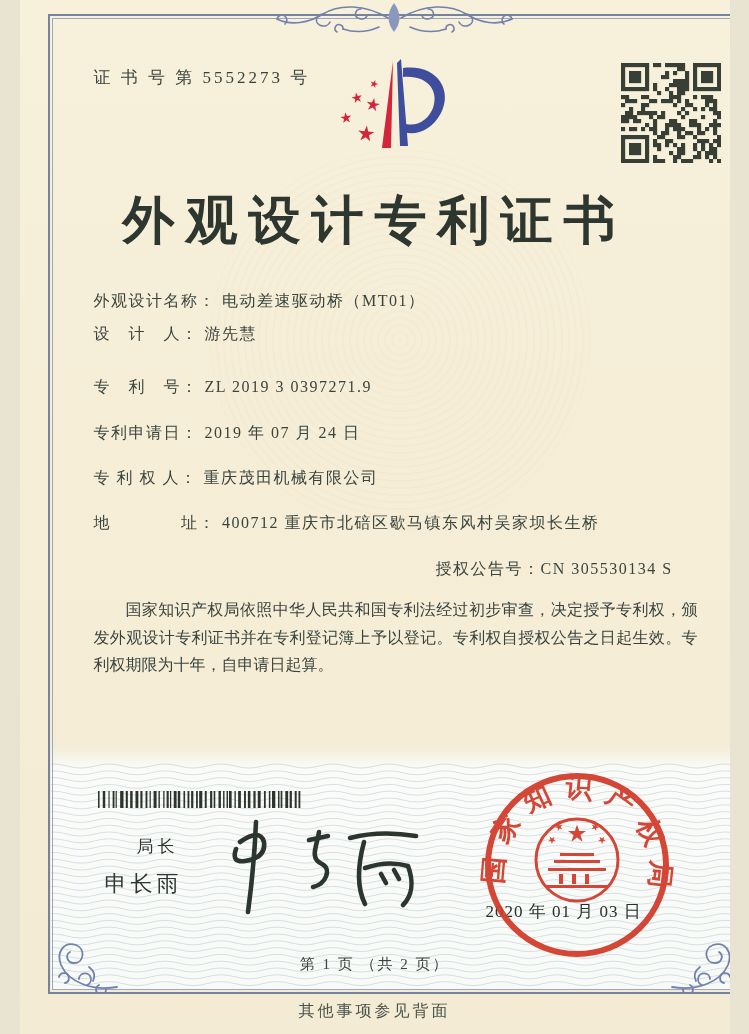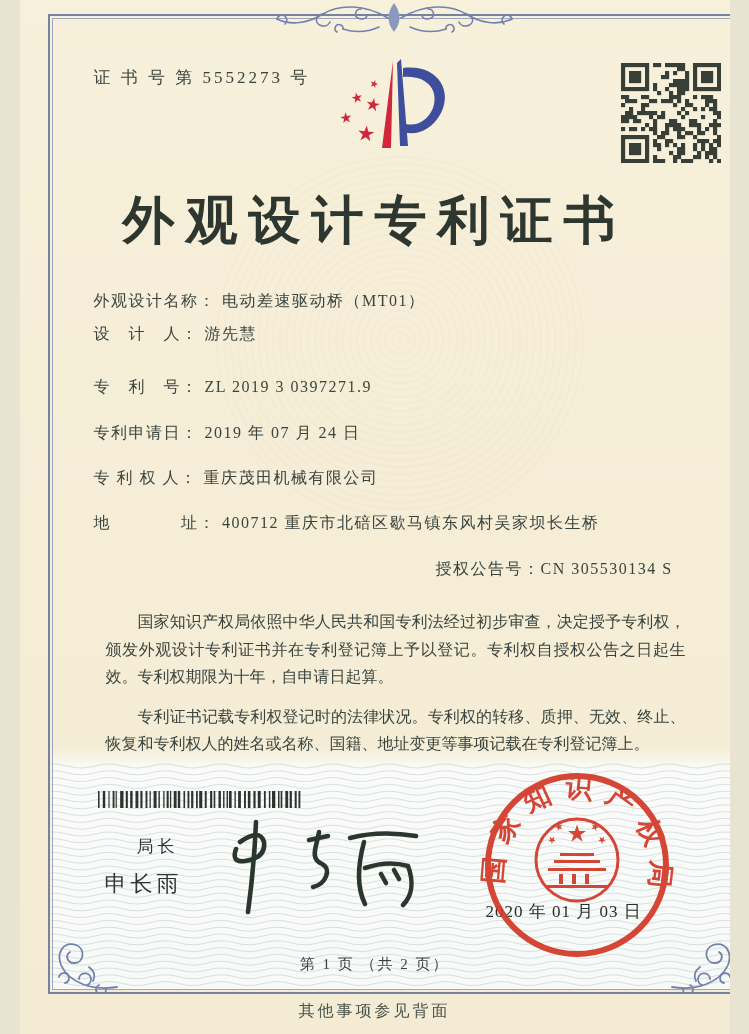--- a/index.html
+++ b/index.html
@@ -19,21 +19,21 @@
   .logo{position:absolute;left:313px;top:46px;width:132px;height:112px;}
   .title{position:absolute;left:0;right:0;top:186px;text-align:center;font-size:52px;font-weight:bold;
         letter-spacing:11px;color:#2d372f;}
   .field{position:absolute;left:74px;font-size:16px;letter-spacing:1.5px;white-space:nowrap;color:#3a443e;}
   .field .lab{letter-spacing:1.5px;}
   .field .val{margin-left:6px;}
   .f0{top:291px}.f1{top:324px}.f2{top:377px}.f3{top:423px}.f4{top:468px}.f5{top:513px}.f6{top:559px}
   .field-right{position:absolute;left:380px;top:559px;font-size:16px;letter-spacing:1.5px;white-space:nowrap;margin-left:36px;}
   .paras{position:absolute;left:74px;top:596px;width:604px;font-size:16px;line-height:27.5px;
         text-align:justify;color:#39433d;}
-  .paras p{margin:12px;text-indent:2em;}
+  .paras p{margin:0;text-indent:2em;}
   .barcode{position:absolute;left:77px;top:791px;width:206px;height:17px;}
   .sign-pos{position:absolute;left:85px;top:835px;font-size:17px;letter-spacing:4px;color:#2e3832;margin-left:32px;}
   .sign-name{position:absolute;left:85px;top:869px;font-size:22px;letter-spacing:4px;color:#2e3832;}
   .signature{position:absolute;left:192px;top:810px;width:215px;height:112px;}
   .seal-date{position:absolute;left:466px;top:900px;font-size:17px;letter-spacing:1px;color:#27302a;white-space:nowrap;}
   .seal{position:absolute;left:456px;top:768px;width:202px;height:200px;opacity:.93;}
   .footer-page{position:absolute;left:0;right:0;top:955px;text-align:center;font-size:15px;letter-spacing:2px;color:#39433d;}
   .back-note{position:absolute;left:0;right:0;top:1001px;text-align:center;font-size:16px;letter-spacing:3px;color:#49524b;}
   .ornament-top{position:absolute;left:247px;top:0px;width:255px;height:40px;}
   .ornament-bl{position:absolute;left:29px;top:933px;width:72px;height:60px;}
@@ -425,21 +425,20 @@
   </div>
   <div class="field f5">
     <span class="lab">地　　　　址：</span><span class="val">400712 重庆市北碚区歇马镇东风村吴家坝长生桥</span>
   </div>
   <div class="field-right">
     <span class="lab">授权公告号：</span><span class="val">CN 305530134 S</span>
   </div>
 
   <div class="paras">
     <p>国家知识产权局依照中华人民共和国专利法经过初步审查，决定授予专利权，颁发外观设计专利证书并在专利登记簿上予以登记。专利权自授权公告之日起生效。专利权期限为十年，自申请日起算。</p>
-    <p>专利证书记载专利权登记时的法律状况。专利权的转移、质押、无效、终止、恢复和专利权人的姓名或名称、国籍、地址变更等事项记载在专利登记簿上。</p>
   </div>
 
   <svg class="barcode" id="bc" viewBox="0 0 206 17" fill="#2d332d">
       <rect x="1" y="0" width="1.5730740156024694" height="17"></rect>
       <rect x="5.765457850880921" y="0" width="2.4699799992144107" height="17"></rect>
       <rect x="11.460193352028728" y="0" width="1.1184188205748797" height="17"></rect>
       <rect x="15.632492708973587" y="0" width="1.866364374756813" height="17"></rect>
       <rect x="18.626312302798034" y="0" width="1.1650816868990659" height="17"></rect>
       <rect x="23.15284279230982" y="0" width="3.33473207578063" height="17"></rect>
       <rect x="28.762576756253836" y="0" width="2.084458297863603" height="17"></rect>

